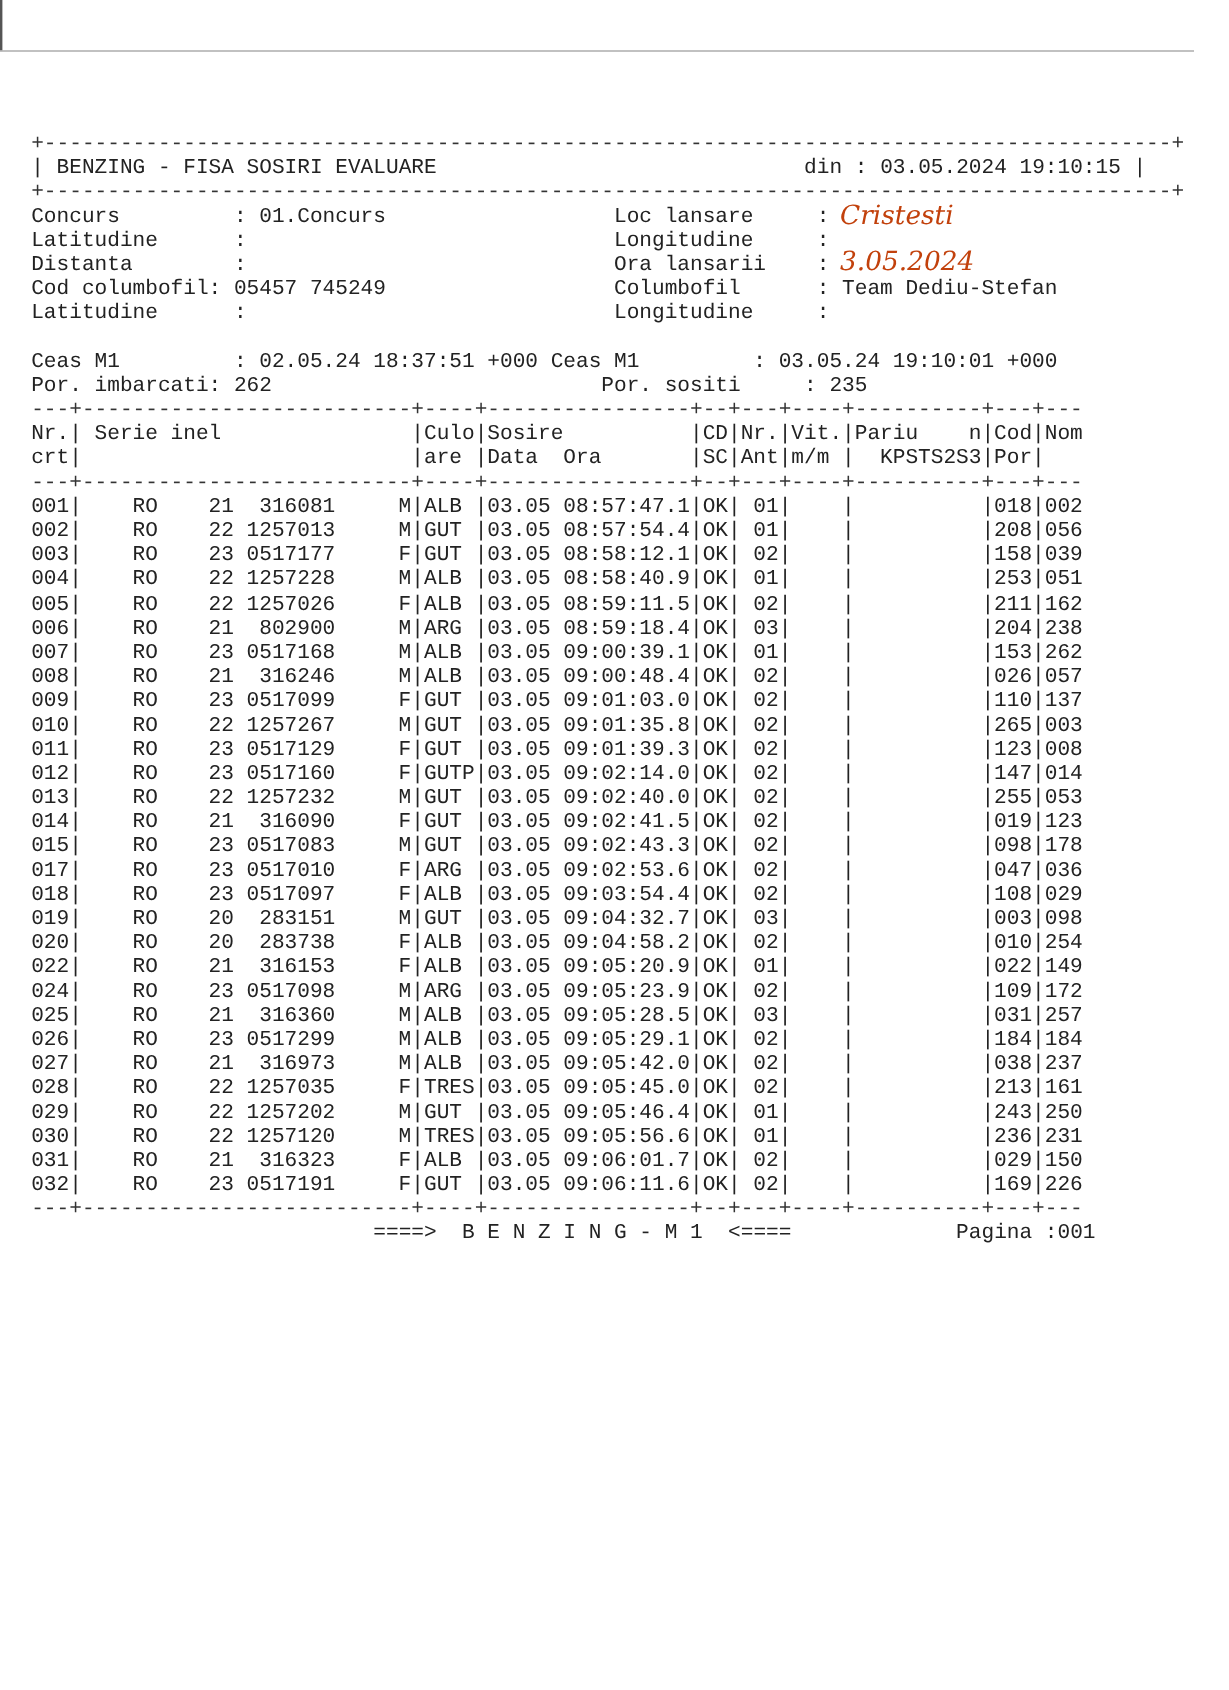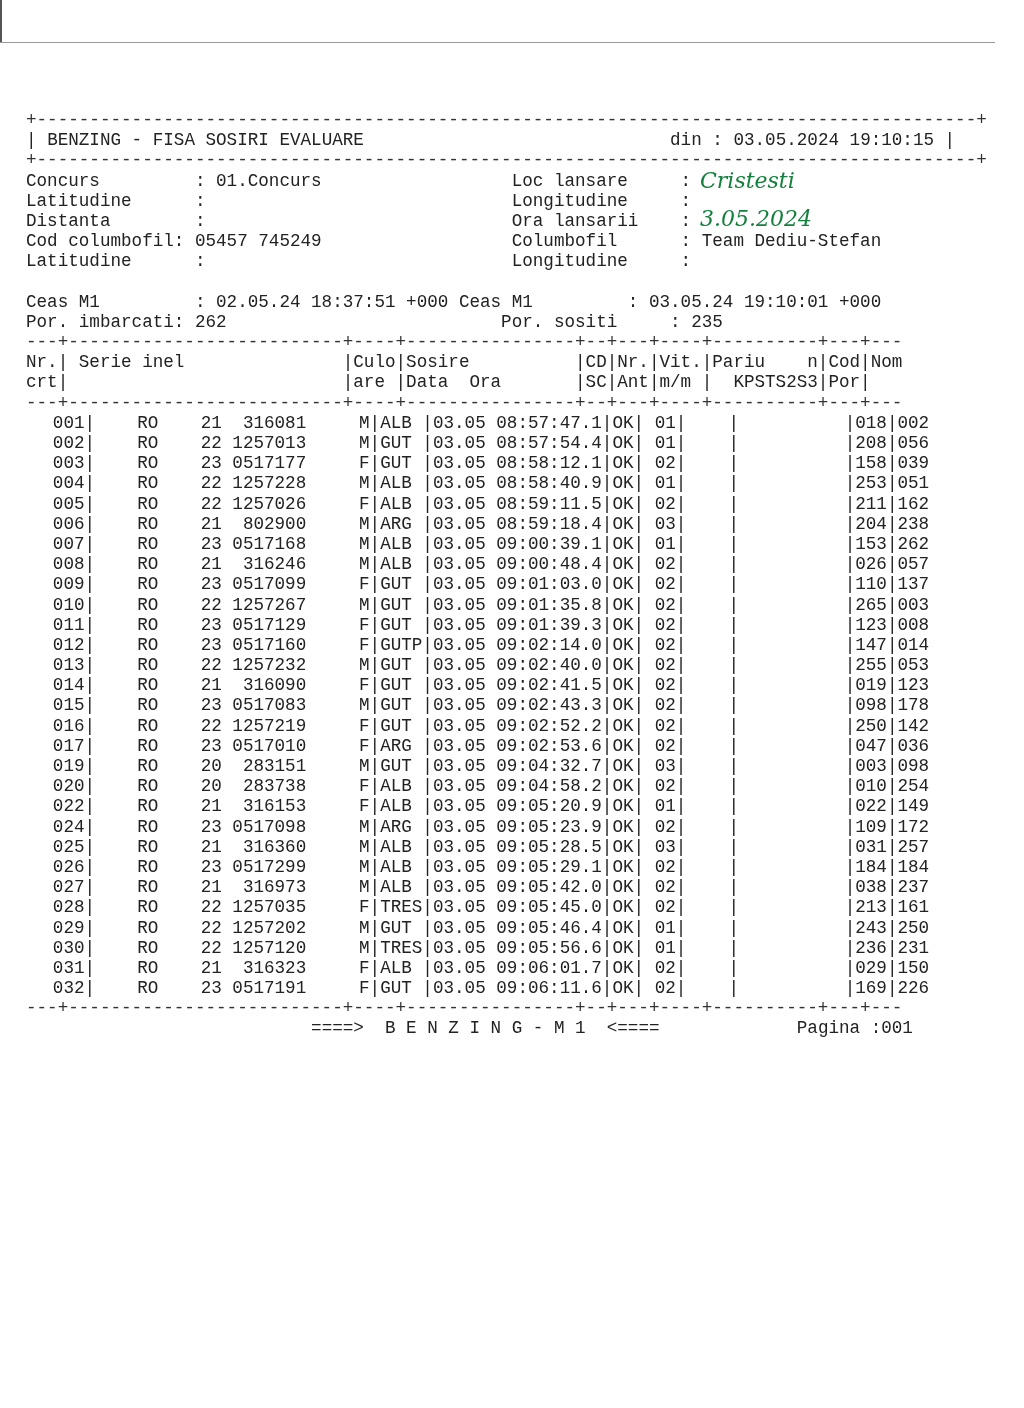--- a/index.html
+++ b/index.html
@@ -3,22 +3,22 @@
 <meta charset="utf-8">
 <style>
   html, body { margin:0; padding:0; background:#fff; }
   body { width:1024px; height:1408px; position:relative; overflow:hidden;
          font-family:"Liberation Mono","DejaVu Sans Mono",monospace; color:#222; }
   .scan-edge-v { position:absolute; left:0; top:0; width:2px; height:42px; background:#555; }
   .scan-edge-h { position:absolute; left:0; top:42px; width:995px; height:1px; background:#999; }
   .doc { position:absolute; left:26px; top:110px; width:930px; font-size:17.6px; line-height:20.2px; }
   .line { white-space:pre; height:20.2px; }
   .dash { color:#333; letter-spacing:0; }
-  .hw { font-family:"DejaVu Serif",serif; font-style:italic; color:#15803d; font-size:22px; position:absolute; }
-  .row { white-space:pre; height:20.2px;text-align:center; }
+  .hw { font-family:"DejaVu Serif",serif; font-style:italic; color:#c2410c; font-size:22px; position:absolute; }
+  .row { white-space:pre; height:20.2px; }
   .footer { white-space:pre; }
 </style>
 </head>
 <body>
 
 <div class="scan-edge-v"></div>
 <div class="scan-edge-h"></div>
 
 <div class="doc">
   <div class="line dash">+-----------------------------------------------------------------------------------------+</div>
@@ -51,22 +51,22 @@
       <div class="row">006|    RO    21  802900     M|ARG |03.05 08:59:18.4|OK| 03|    |          |204|238</div>
       <div class="row">007|    RO    23 0517168     M|ALB |03.05 09:00:39.1|OK| 01|    |          |153|262</div>
       <div class="row">008|    RO    21  316246     M|ALB |03.05 09:00:48.4|OK| 02|    |          |026|057</div>
       <div class="row">009|    RO    23 0517099     F|GUT |03.05 09:01:03.0|OK| 02|    |          |110|137</div>
       <div class="row">010|    RO    22 1257267     M|GUT |03.05 09:01:35.8|OK| 02|    |          |265|003</div>
       <div class="row">011|    RO    23 0517129     F|GUT |03.05 09:01:39.3|OK| 02|    |          |123|008</div>
       <div class="row">012|    RO    23 0517160     F|GUTP|03.05 09:02:14.0|OK| 02|    |          |147|014</div>
       <div class="row">013|    RO    22 1257232     M|GUT |03.05 09:02:40.0|OK| 02|    |          |255|053</div>
       <div class="row">014|    RO    21  316090     F|GUT |03.05 09:02:41.5|OK| 02|    |          |019|123</div>
       <div class="row">015|    RO    23 0517083     M|GUT |03.05 09:02:43.3|OK| 02|    |          |098|178</div>
-      <div class="row">016|    RO    22 1257219     F|GUT |03.05 09:02:52.2|OK| 02|    |          |250|142</div>
       <div class="row">017|    RO    23 0517010     F|ARG |03.05 09:02:53.6|OK| 02|    |          |047|036</div>
+      <div class="row">018|    RO    23 0517097     F|ALB |03.05 09:03:54.4|OK| 02|    |          |108|029</div>
       <div class="row">019|    RO    20  283151     M|GUT |03.05 09:04:32.7|OK| 03|    |          |003|098</div>
       <div class="row">020|    RO    20  283738     F|ALB |03.05 09:04:58.2|OK| 02|    |          |010|254</div>
       <div class="row">022|    RO    21  316153     F|ALB |03.05 09:05:20.9|OK| 01|    |          |022|149</div>
       <div class="row">024|    RO    23 0517098     M|ARG |03.05 09:05:23.9|OK| 02|    |          |109|172</div>
       <div class="row">025|    RO    21  316360     M|ALB |03.05 09:05:28.5|OK| 03|    |          |031|257</div>
       <div class="row">026|    RO    23 0517299     M|ALB |03.05 09:05:29.1|OK| 02|    |          |184|184</div>
       <div class="row">027|    RO    21  316973     M|ALB |03.05 09:05:42.0|OK| 02|    |          |038|237</div>
       <div class="row">028|    RO    22 1257035     F|TRES|03.05 09:05:45.0|OK| 02|    |          |213|161</div>
       <div class="row">029|    RO    22 1257202     M|GUT |03.05 09:05:46.4|OK| 01|    |          |243|250</div>
       <div class="row">030|    RO    22 1257120     M|TRES|03.05 09:05:56.6|OK| 01|    |          |236|231</div>

